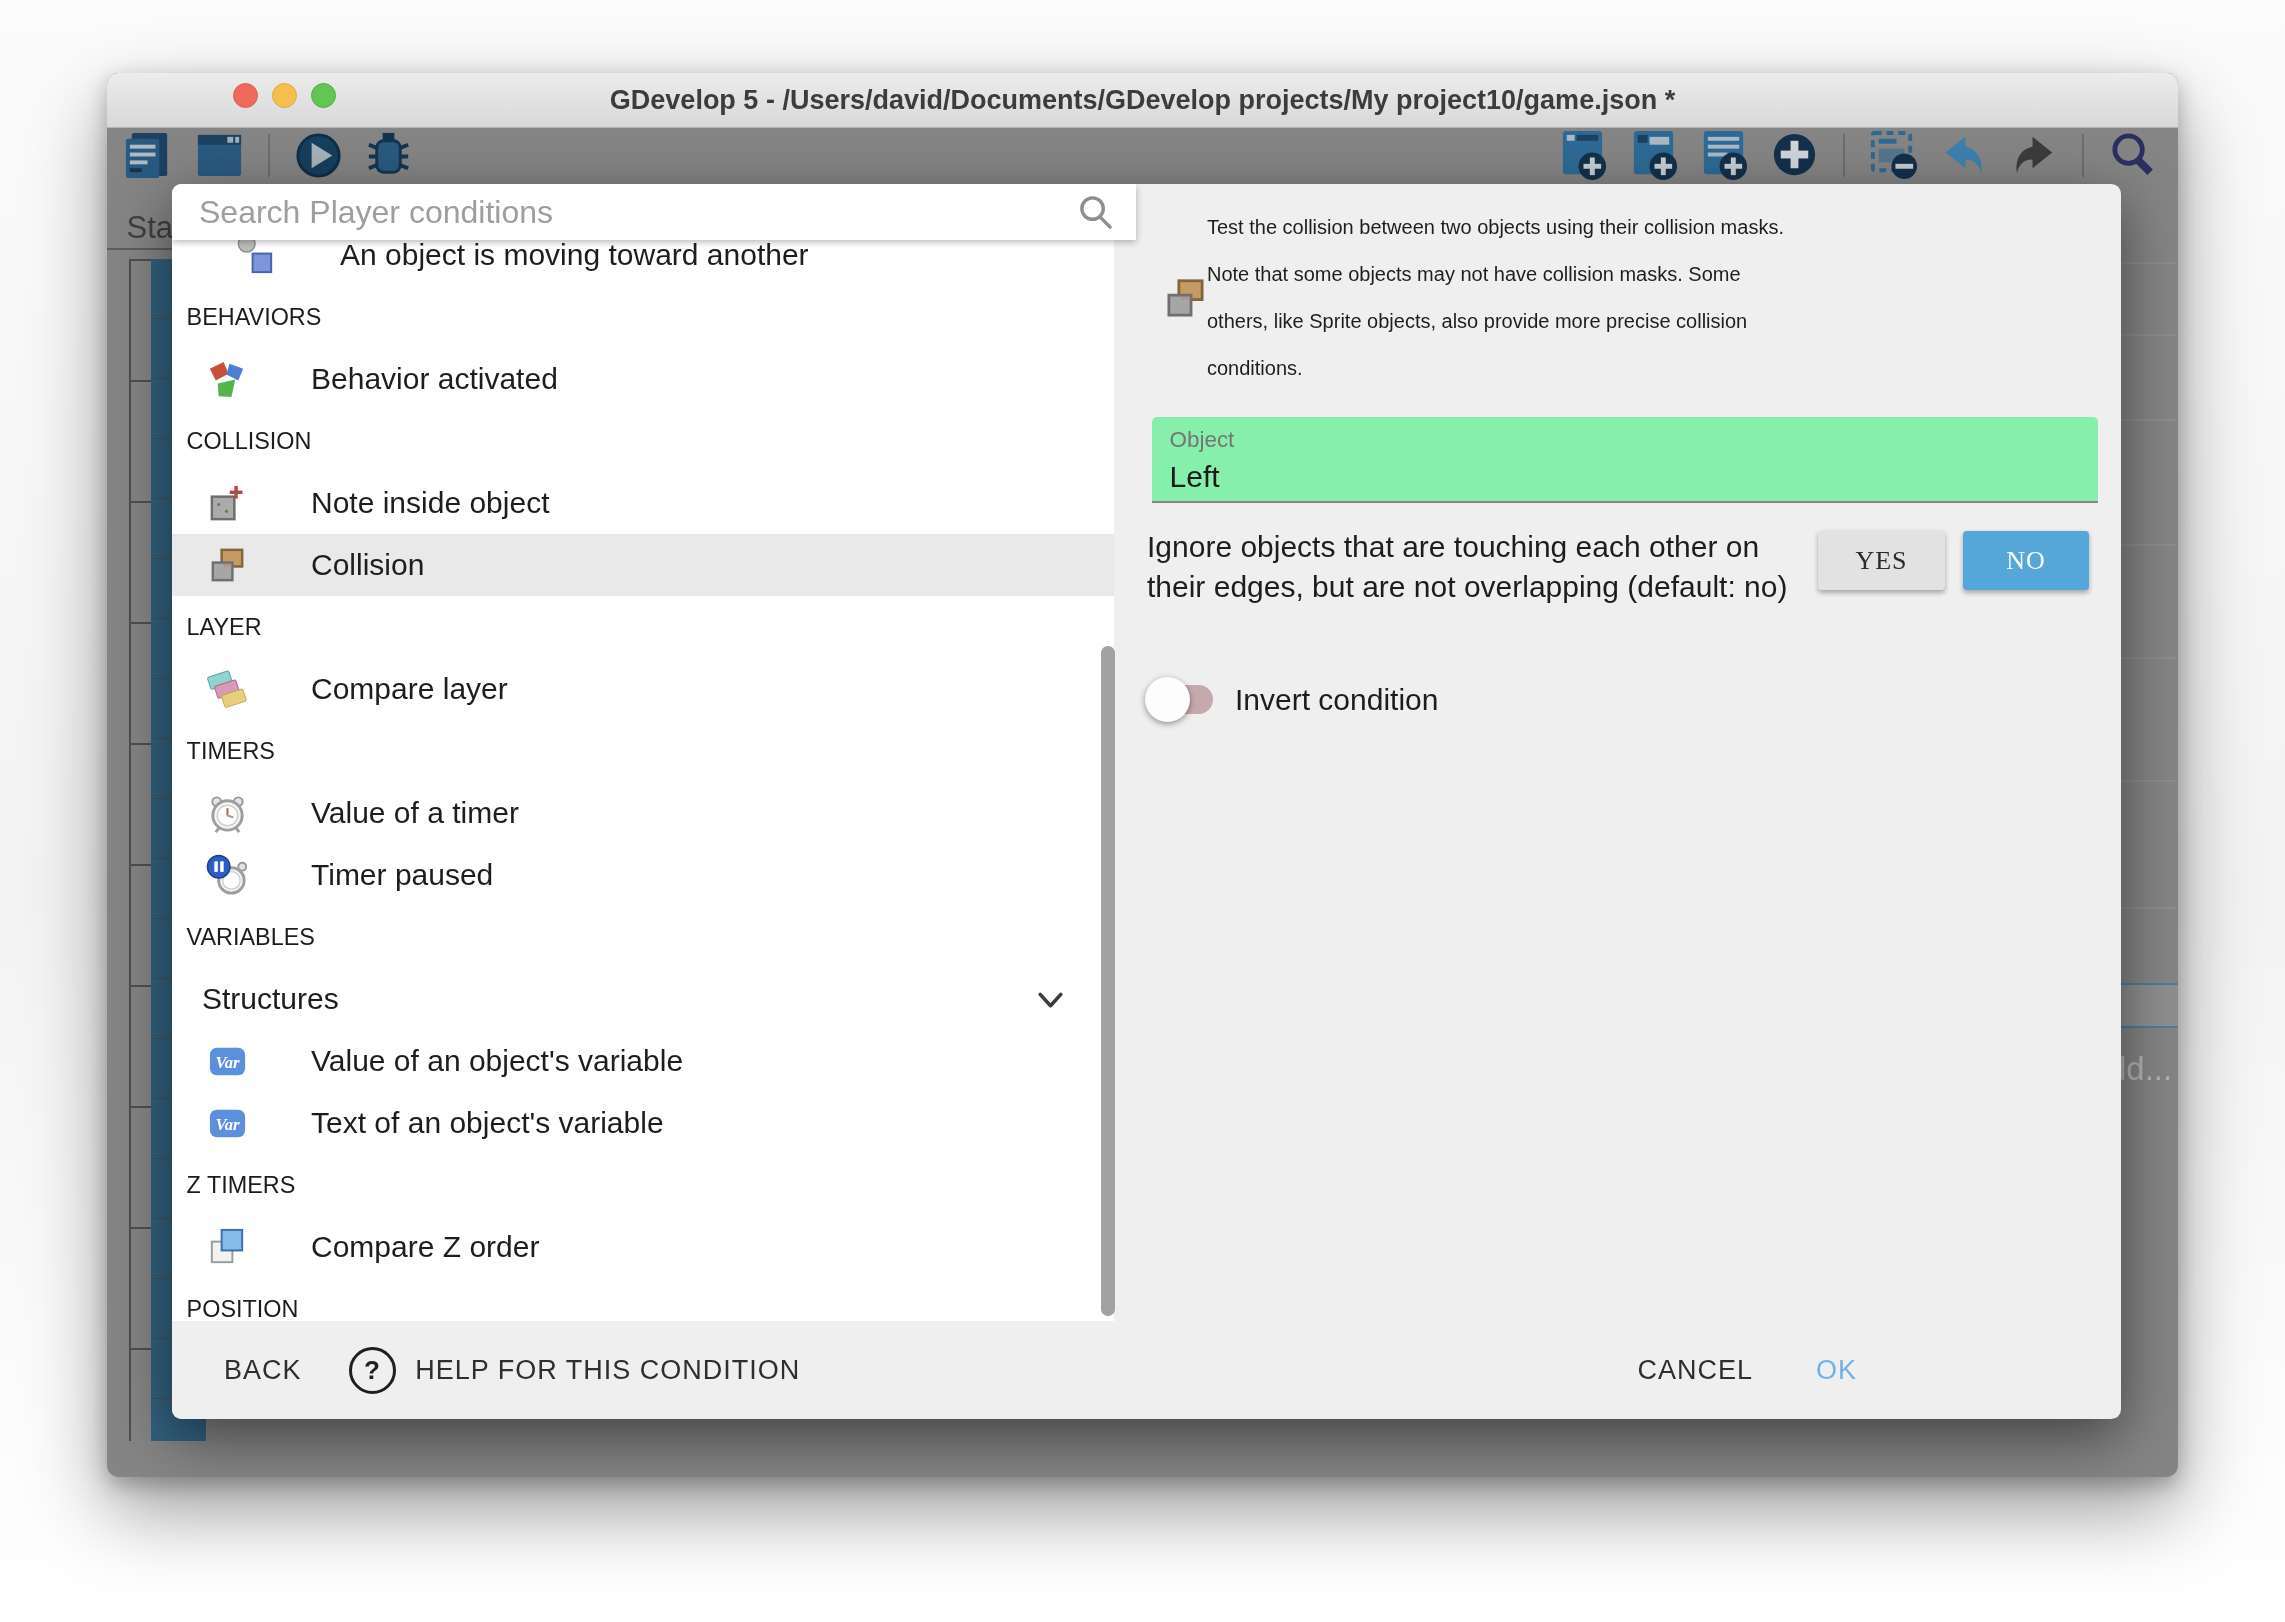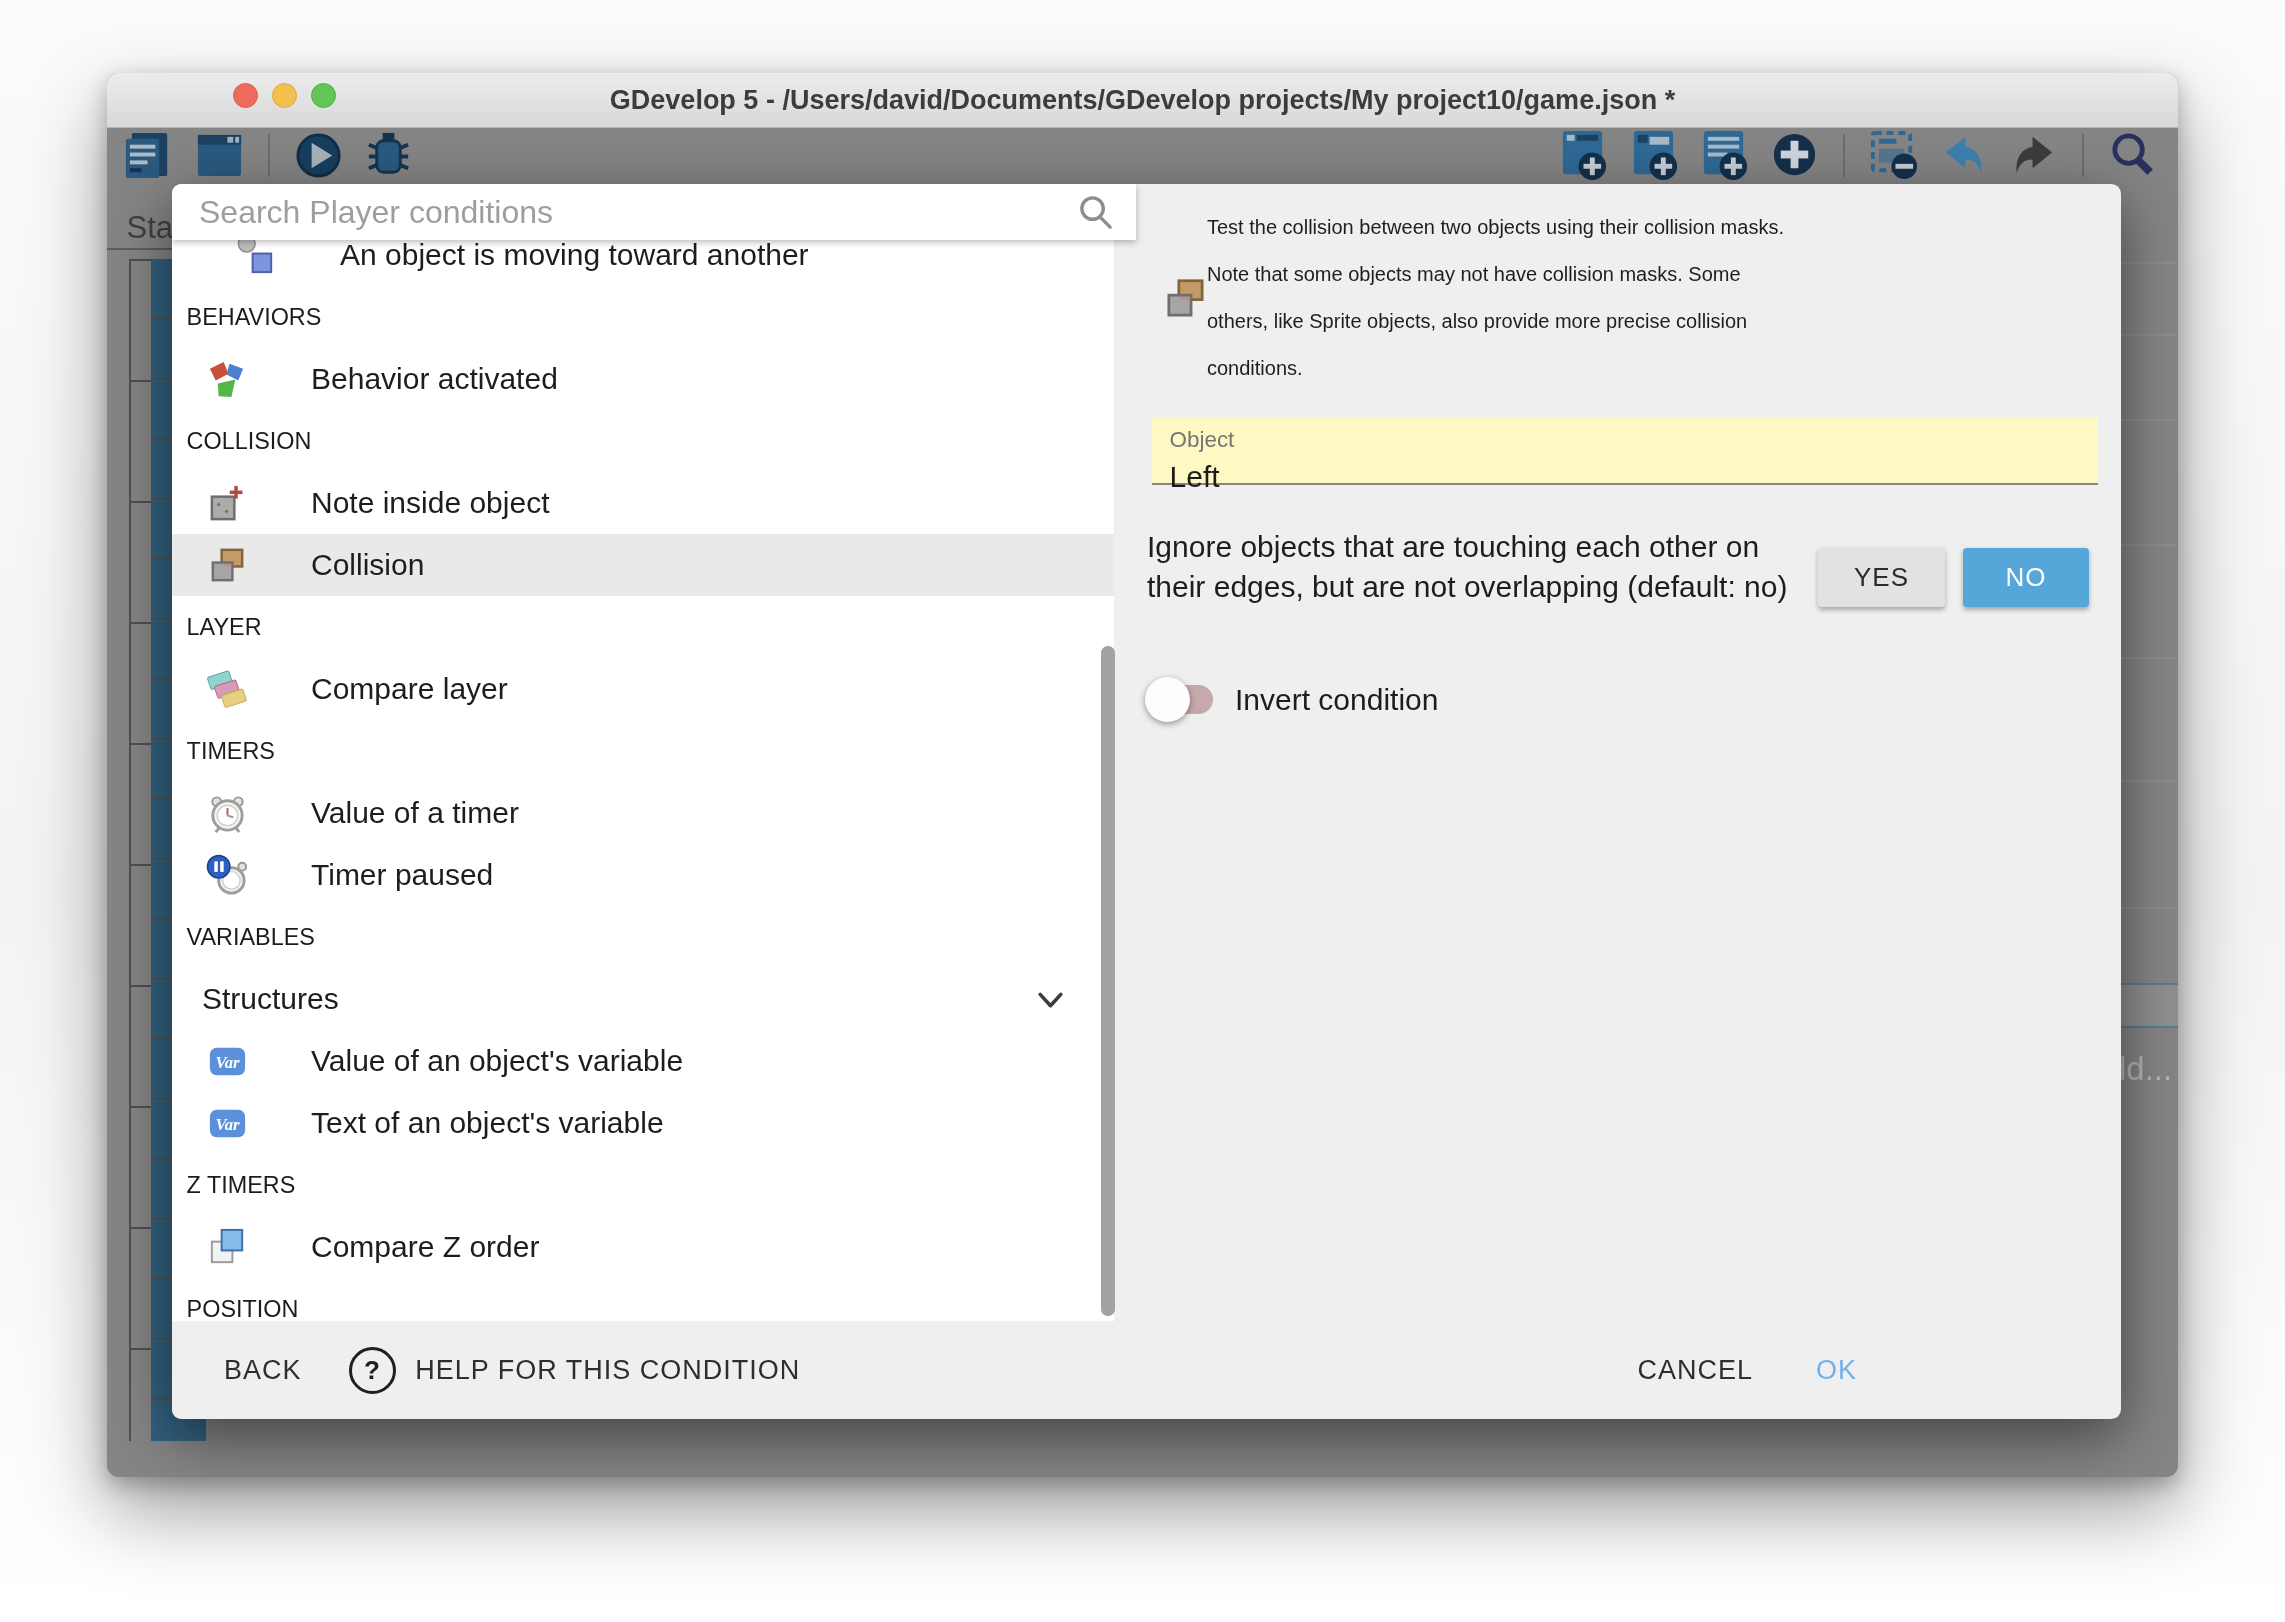--- a/index.html
+++ b/index.html
@@ -88,33 +88,33 @@
 
   .scroll-thumb{left:929px;top:462px;width:13.7px;height:670px;border-radius:6.8px;background:#a2a2a2;}
 
   
   .desc-icon{left:988px;top:89px;width:51px;height:51px;}
   .desc-icon svg{width:100%;height:100%;}
   .desc-text{left:1035px;top:19.5px;font-size:20px;color:#1e1e1e;line-height:47px;}
   .desc-text div{white-space:nowrap;}
 
   .object-field{
-    left:980px;top:233px;width:946px;height:68px;
-    background:#fef9c3;border-radius:4.9px 4.9px 0 0;
+    left:980px;top:233px;width:946px;height:86px;
+    background:#86efac;border-radius:4.9px 4.9px 0 0;
     border-bottom:2px solid #868686;box-sizing:border-box;
     padding:9.8px 0 0 17.6px;cursor:text;
   }
   .object-field .flabel{font-size:22.4px;color:#757575;}
   .object-field .fvalue{font-size:30px;color:#1b1b1b;margin-top:7px;}
 
   .ignore-text{left:975px;top:343px;font-size:30px;color:#1d1d1d;line-height:40px;}
   .ignore-text div{white-space:nowrap;}
   .btn-yesno{
-    top:364px;height:59px;border-radius:3.9px;border:none;
-    font-family:Liberation Sans, sans-serif;font-size:26px;font-weight:500;letter-spacing:1px;
+    top:347px;height:59px;border-radius:3.9px;border:none;
+    font-family:Liberation Serif, serif;font-size:26px;font-weight:500;letter-spacing:1px;
     display:flex;align-items:center;justify-content:center;cursor:pointer;
   }
   .btn-yes{left:1646px;width:127px;background:#e2e2e2;color:#2b2b2b;box-shadow:0 2.9px 4.9px rgba(0,0,0,.3);}
   .btn-no{left:1791px;width:126px;background:#55a7da;color:#ffffff;box-shadow:0 2.9px 4.9px rgba(0,0,0,.3);}
 
   .toggle-track{left:978px;top:501px;width:63px;height:29px;border-radius:14.6px;background:#c6a9ad;cursor:pointer;}
   .toggle-knob{left:973px;top:493px;width:45px;height:45px;border-radius:50%;background:#fdfdfd;
     box-shadow:0 2px 5.9px rgba(0,0,0,.4);cursor:pointer;}
   .invert-label{left:1063px;top:499px;font-size:30px;color:#1d1d1d;}
 

